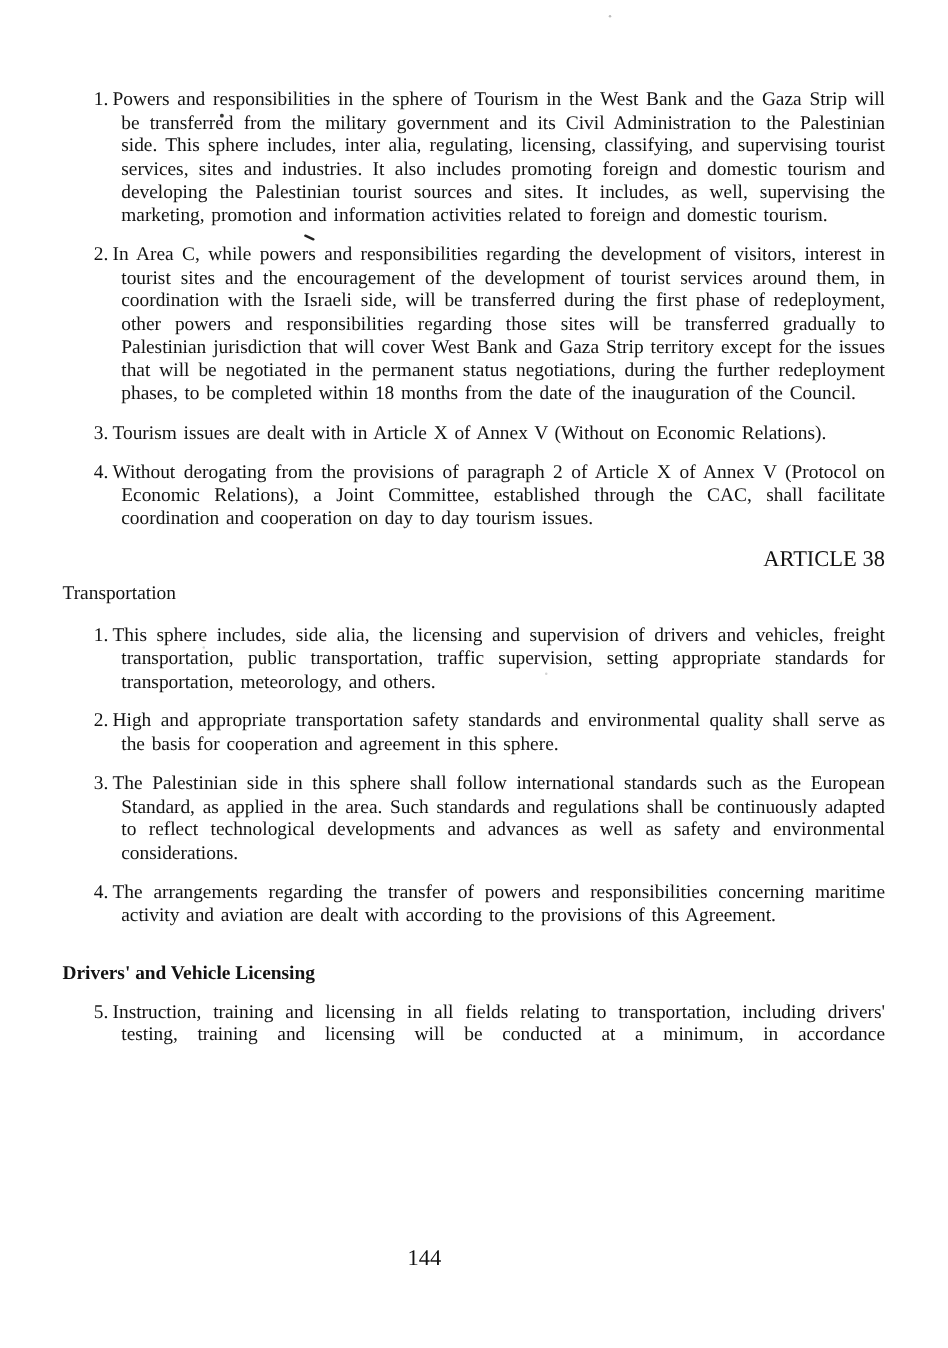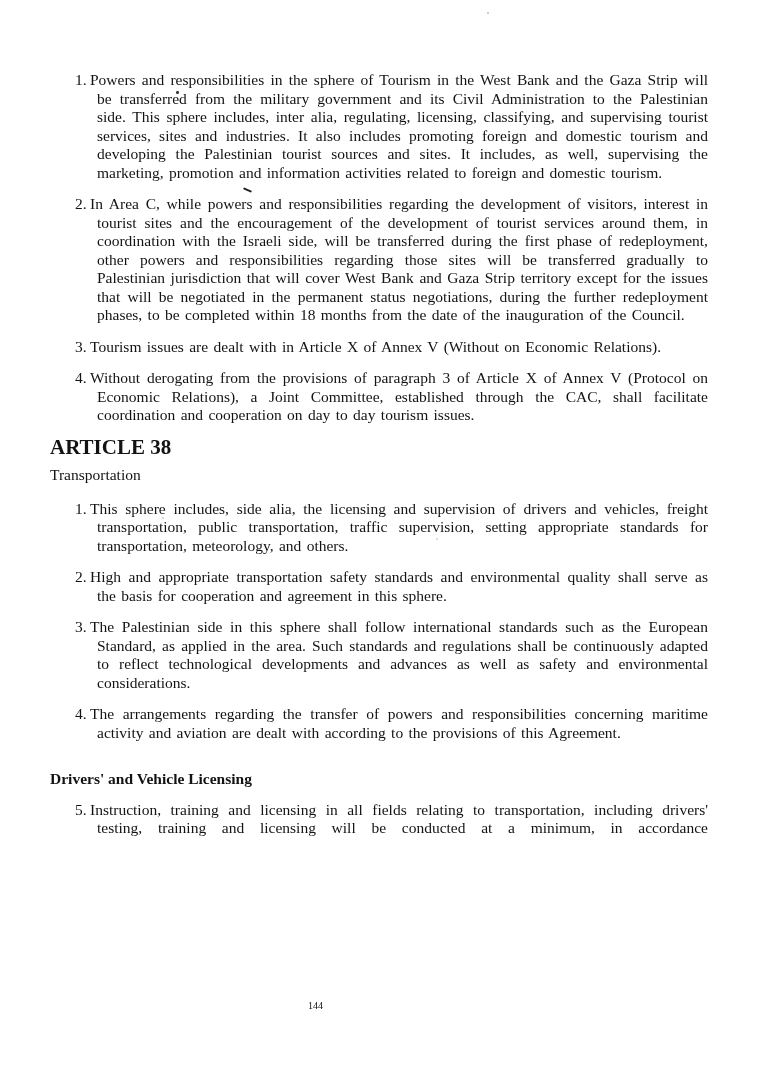--- a/index.html
+++ b/index.html
@@ -33,23 +33,23 @@
     top: 0;
   }
   .num-item .txt {
     text-indent: -7px;
     margin-top: 12px;
   }
   .force-last-justify .txt {
     text-align-last: justify;
   }
   .article-title {
-    text-align: left;
-    font-weight: bold;
-    font-size: 21px;
+    text-align: right;
+    font-weight: normal;
+    font-size: 18px;
     margin: 15px 0 10px 0;
   }
   .article-subtitle {
     text-align: left;
     margin: 2px 0 15px 0;
   }
   .section-heading {
     font-weight: bold;
     margin: 0 0 11px 0;
   }
@@ -59,21 +59,22 @@
     margin: 0 0 11px 0;
   }
   .gap-before-article { margin-top: 1px; }
   .licensing-heading { margin-top: 28px; }
   .page-number {
     position: absolute;
     top: 997px;
     left: 0;
     width: 631px;
     text-align: center;
-    font-size: 10px;
+    font-size: 18px;
+    padding-left: 24px;
   }
   
   .speck {
     position: absolute;
     background: #9a9a9a;
     border-radius: 50%;
   }
   .speck-top { left: 487px; top: 12px; width: 2px; height: 2px; background: #bdbdbd; }
   .speck-will { left: 176px; top: 91px; width: 3px; height: 3px; background: #3a3a3a; border-radius: 40%; }
   .speck-mid-left { left: 162px; top: 517px; width: 2px; height: 2px; background: #cfcfcf; }
@@ -107,21 +108,21 @@
   <div class="num-item">
     <span class="num">2.</span>
     <div class="txt">In Area C, while powers and responsibilities regarding the development of visitors, interest in tourist sites and the encouragement of the development of tourist services around them, in coordination with the Israeli side, will be transferred during the first phase of redeployment, other powers and responsibilities regarding those sites will be transferred gradually to Palestinian jurisdiction that will cover West Bank and Gaza Strip territory except for the issues that will be negotiated in the permanent status negotiations, during the further redeployment phases, to be completed within 18 months from the date of the inauguration of the Council.</div>
   </div>
   <div class="num-item">
     <span class="num">3.</span>
     <div class="txt">Tourism issues are dealt with in Article X of Annex V (Without on Economic Relations).</div>
   </div>
   <div class="num-item">
     <span class="num">4.</span>
-    <div class="txt">Without derogating from the provisions of paragraph 3 of Article X of Annex V (Protocol on Economic Relations), a Joint Committee, established through the CAC, shall facilitate coordination and cooperation on day to day tourism issues.</div>
+    <div class="txt">Without derogating from the provisions of paragraph 2 of Article X of Annex V (Protocol on Economic Relations), a Joint Committee, established through the CAC, shall facilitate coordination and cooperation on day to day tourism issues.</div>
   </div>
 
   <div class="article-title gap-before-article">ARTICLE 38</div>
   <div class="article-subtitle">Transportation</div>
 
 
   <div class="num-item">
     <span class="num">1.</span>
     <div class="txt">This sphere includes, side alia, the licensing and supervision of drivers and vehicles, freight transportation, public transportation, traffic supervision, setting appropriate standards for transportation, meteorology, and others.</div>
   </div>

